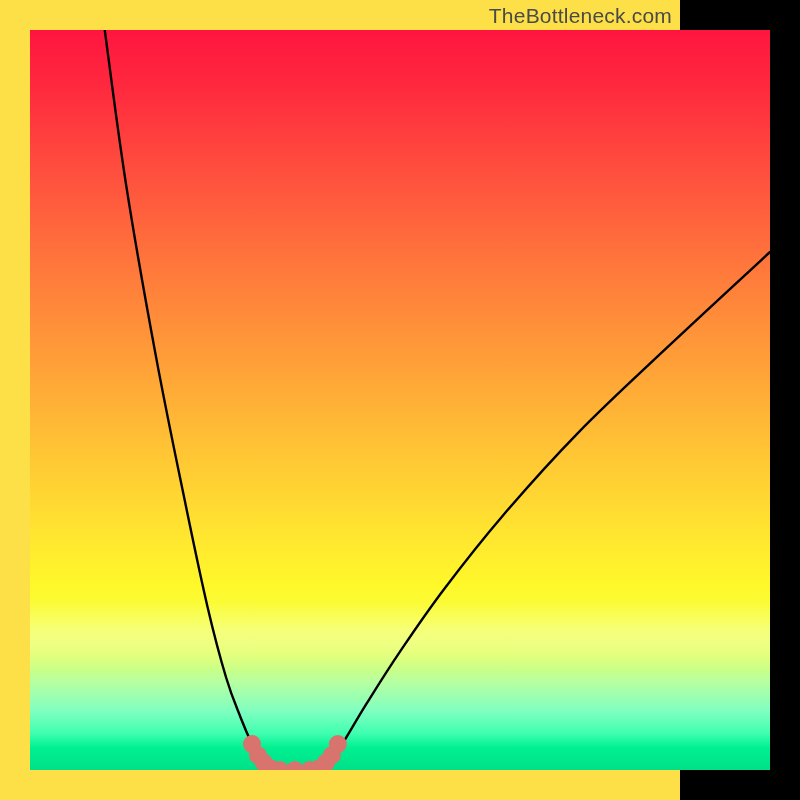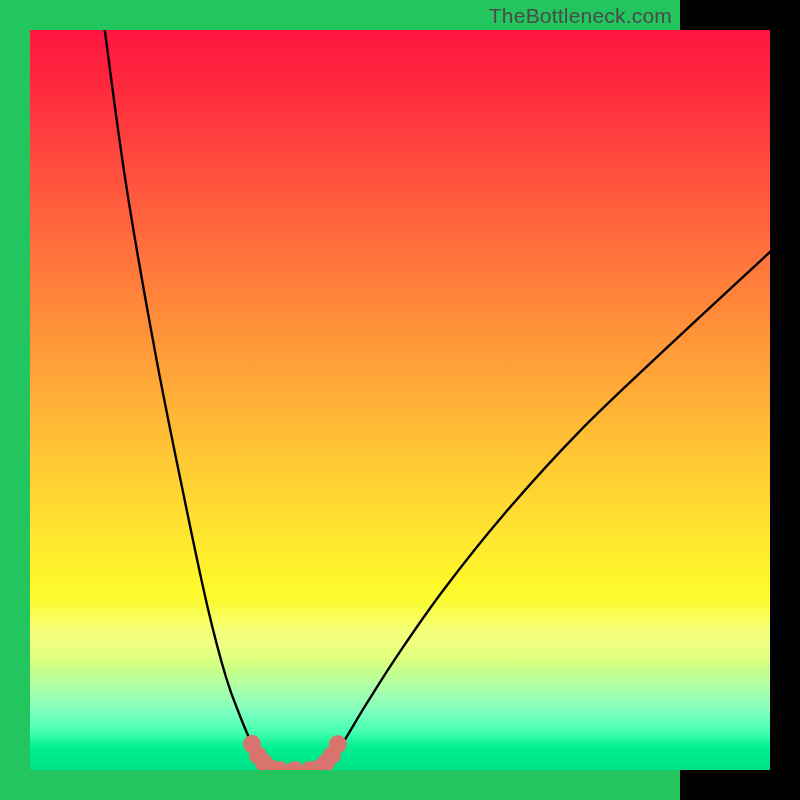--- a/index.html
+++ b/index.html
@@ -8,21 +8,21 @@
     width: 800px;
     height: 800px;
     background: #000;
     overflow: hidden;
     font-family: Arial, Helvetica, sans-serif;
   }
   .frame {
     position: absolute;
     left: 0; top: 0;
     width: 680px; height: 800px;
-    background: #22c55e;
+    background: #fde047;
   }
   .plot-area {
     position: absolute;
     left: 30px;
     top: 30px;
     width: 740px;
     height: 740px;
     background: linear-gradient(to bottom,
       #ff153f 0%,
       #ff2a3e 8%,

